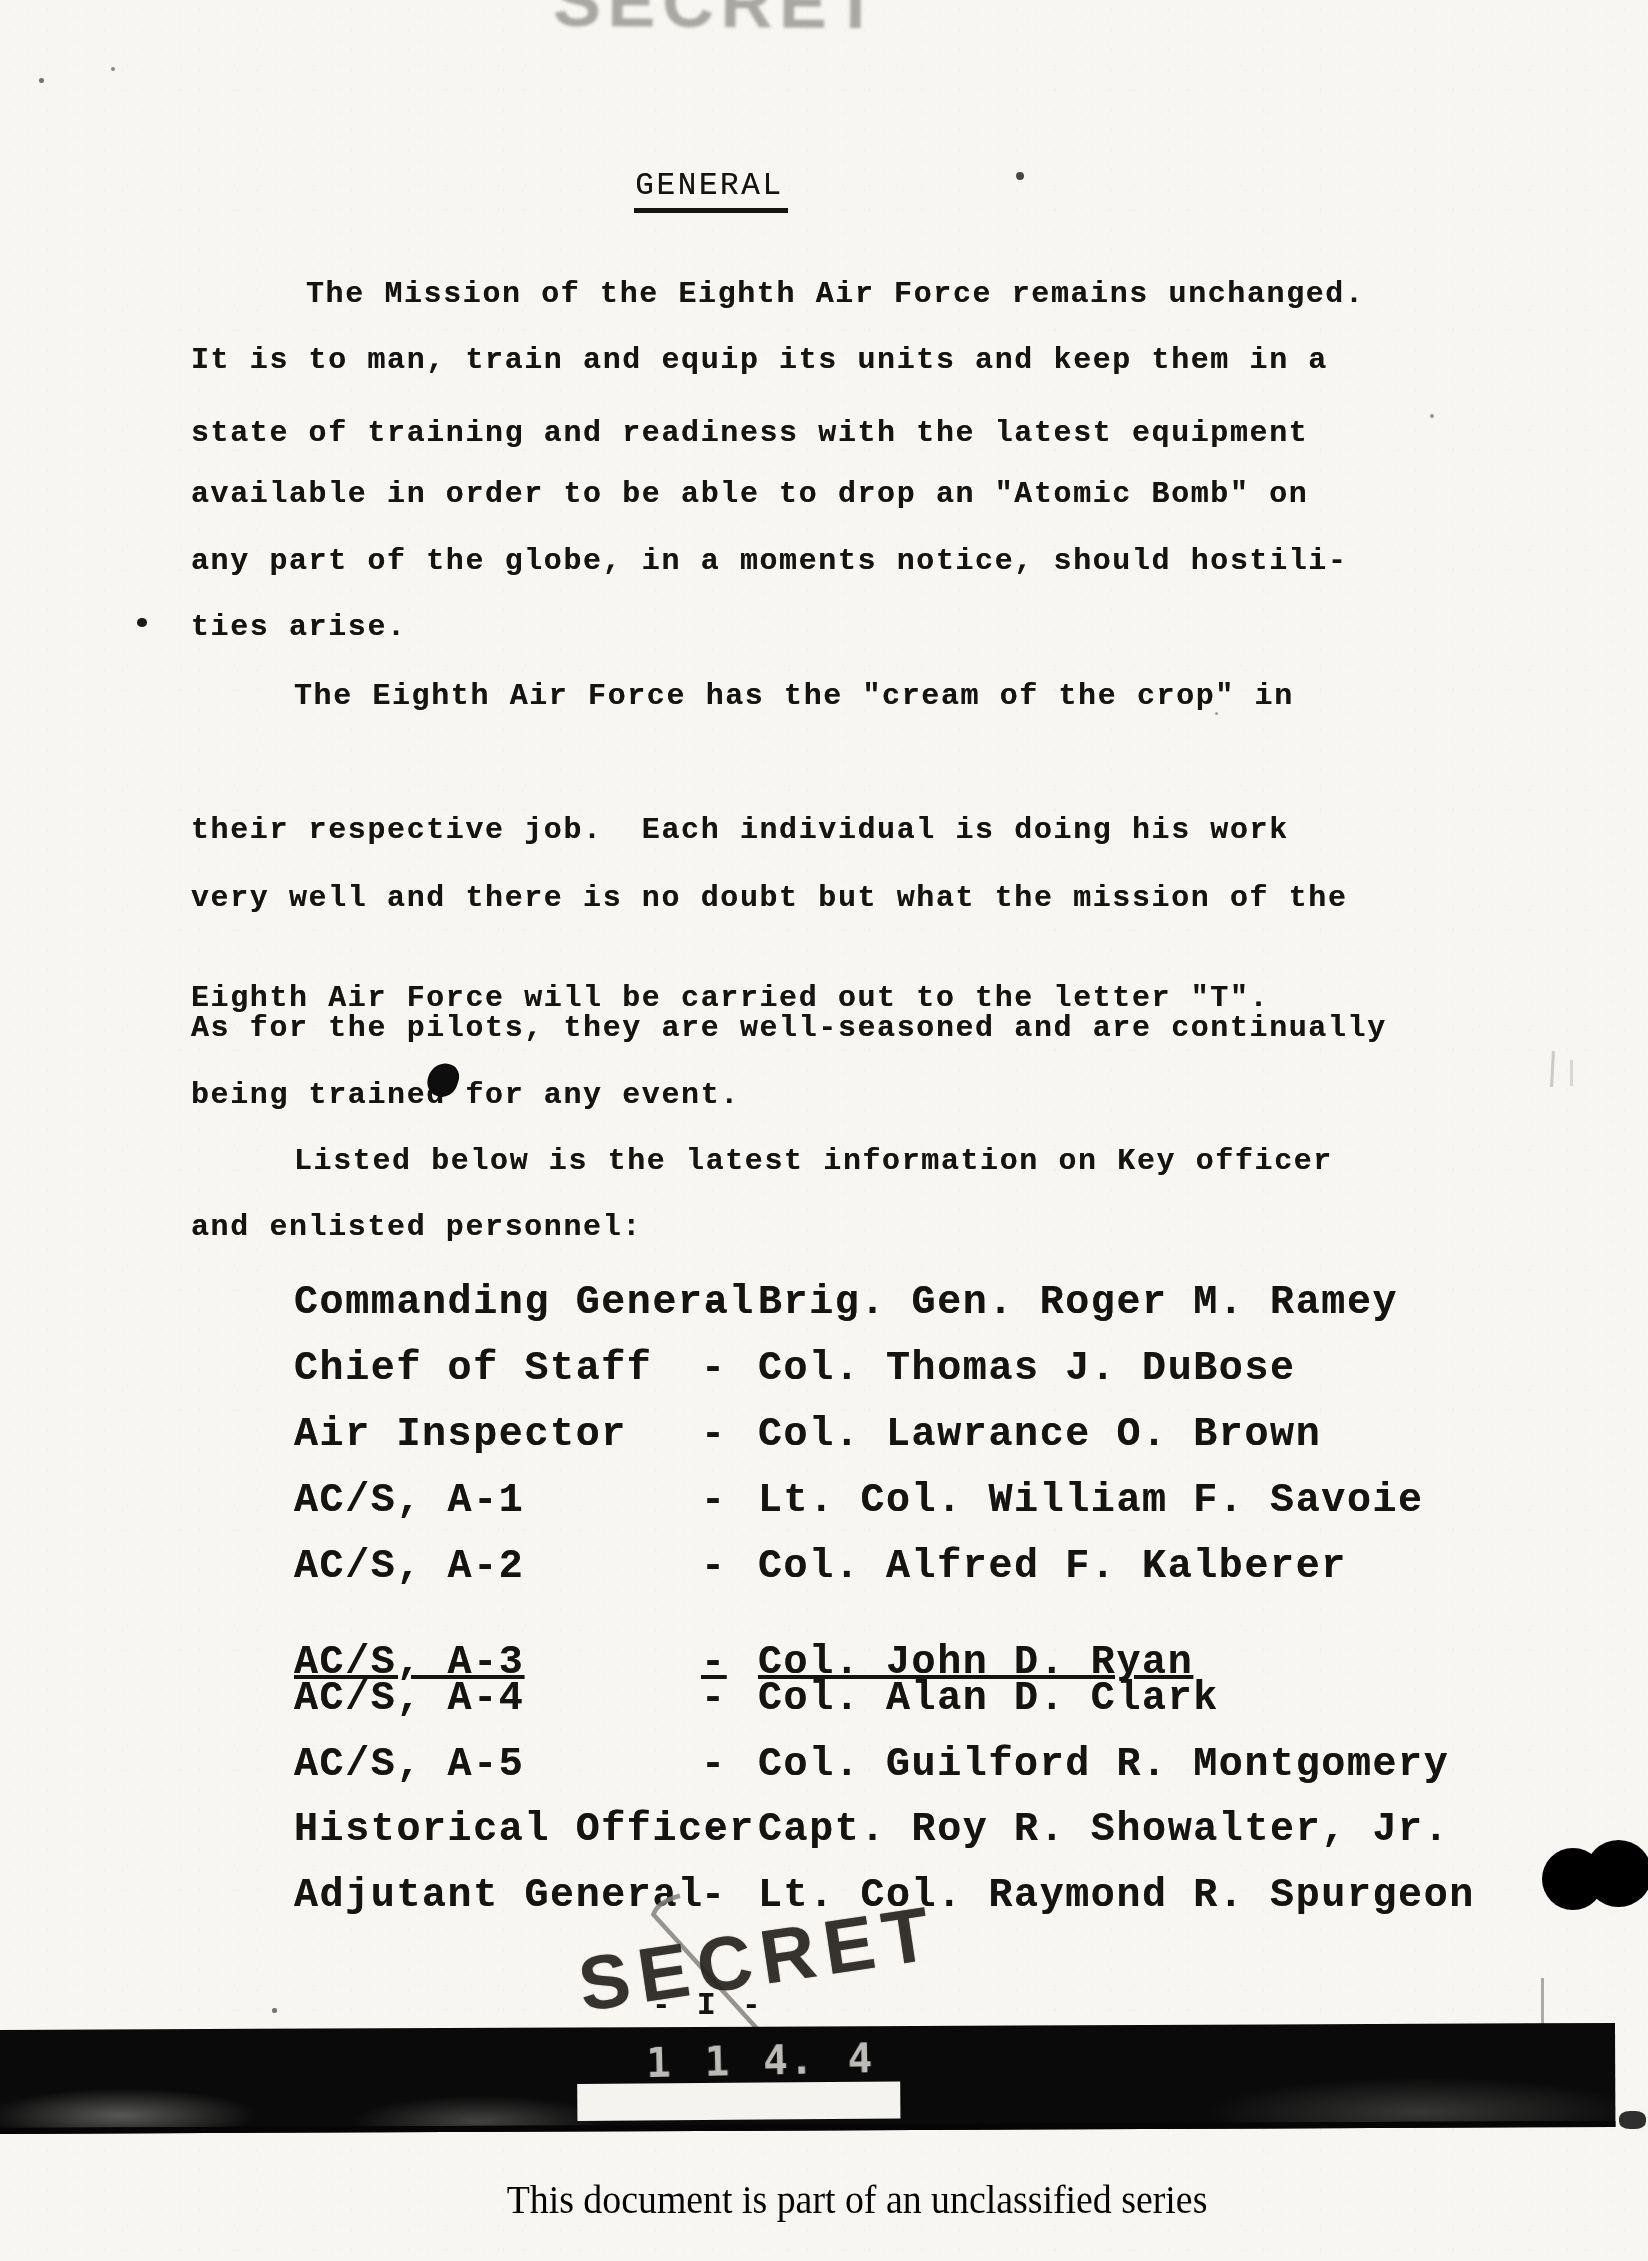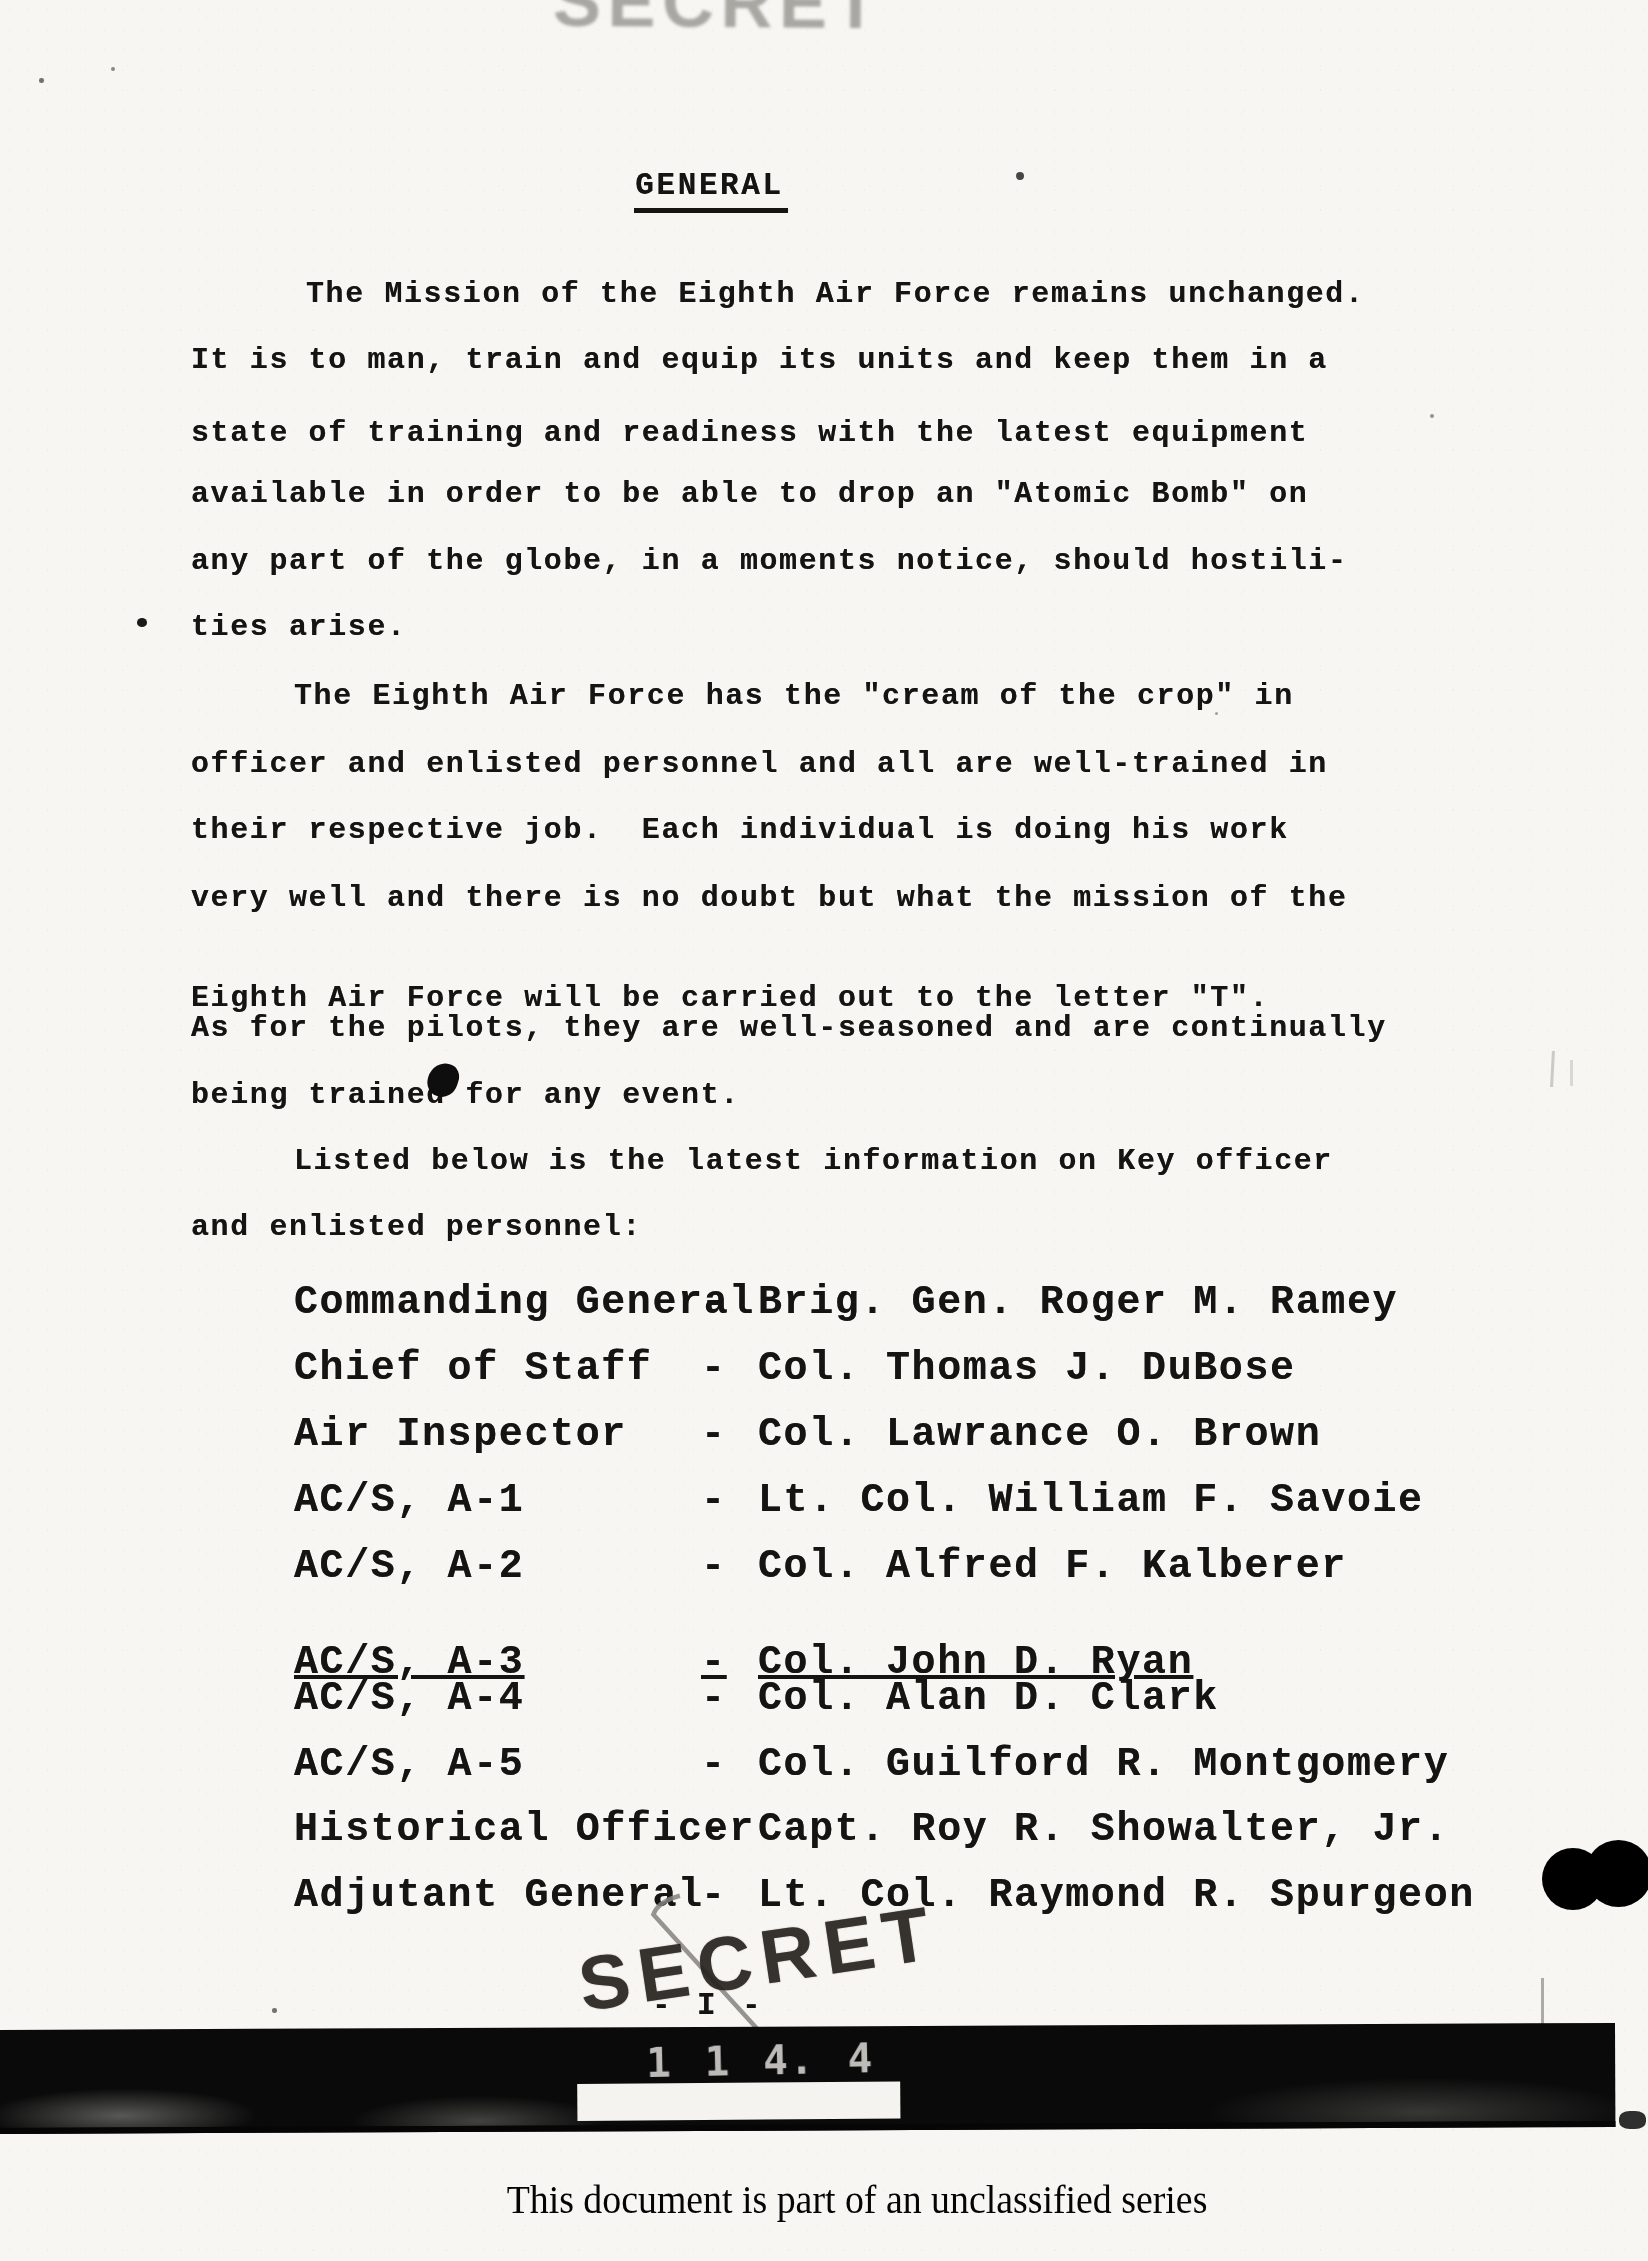--- a/index.html
+++ b/index.html
@@ -20,21 +20,21 @@
     background-position:0 0, 8.4px 5.8px;
   }
   .stamp-top{
     position:absolute;left:553px;top:-34px;
     font-family:"Liberation Sans",sans-serif;
     font-size:72px;font-weight:700;letter-spacing:6.5px;line-height:1;
     color:#a9a7a2;filter:blur(1.6px);transform:rotate(0.4deg);
   }
   .title{
     position:absolute;left:634px;top:168px;
-    font-size:31px;font-weight:700;letter-spacing:2.6px;
+    font-size:31px;font-weight:400;letter-spacing:2.6px;
     border-bottom:5.8px solid #171512;padding:0 3.9px 5.2px 1.3px;
     text-shadow:0 0 0.6px rgba(0,0,0,.6);
   }
   .tline{
     position:absolute;white-space:pre;
     font-size:30px;font-weight:700;letter-spacing:1.6px;
     text-shadow:0 0 0.6px rgba(0,0,0,.55);
   }
   .flush{left:191px;}
   .ind{left:294px;}
@@ -111,21 +111,20 @@
 
   <div class="tline ind" style="top:277px;margin-left:12px;">The Mission of the Eighth Air Force remains unchanged.</div>
   <div class="tline flush" style="top:343px;">It is to man, train and equip its units and keep them in a</div>
   <div class="tline flush" style="top:409px;margin-top:7px;">state of training and readiness with the latest equipment</div>
   <div class="tline flush" style="top:477px;">available in order to be able to drop an "Atomic Bomb" on</div>
   <div class="tline flush" style="top:544px;">any part of the globe, in a moments notice, should hostili-</div>
   <div class="tline flush" style="top:610px;">ties arise.</div>
   <div class="speck" style="left:137px;top:618px;width:10.3px;height:9px;"></div>
 
   <div class="tline ind" style="top:679px;">The Eighth Air Force has the "cream of the crop" in</div>
-  <div class="tline flush" style="top:747px;">officer and enlisted personnel and all are well-trained in</div>
   <div class="tline flush" style="top:881px;">very well and there is no doubt but what the mission of the</div>
   <div class="tline flush" style="top:813px;">their respective job.  Each individual is doing his work</div>
   <div class="tline flush" style="top:981px;">Eighth Air Force will be carried out to the letter "T".</div>
   <div class="tline flush" style="top:1011px;">As for the pilots, they are well-seasoned and are continually</div>
   <div class="tline flush" style="top:1078px;">being trained for any event.</div>
   <div class="blob"></div>
 
   <div class="tline ind" style="top:1144px;">Listed below is the latest information on Key officer</div>
   <div class="tline flush" style="top:1210px;">and enlisted personnel:</div>
 

